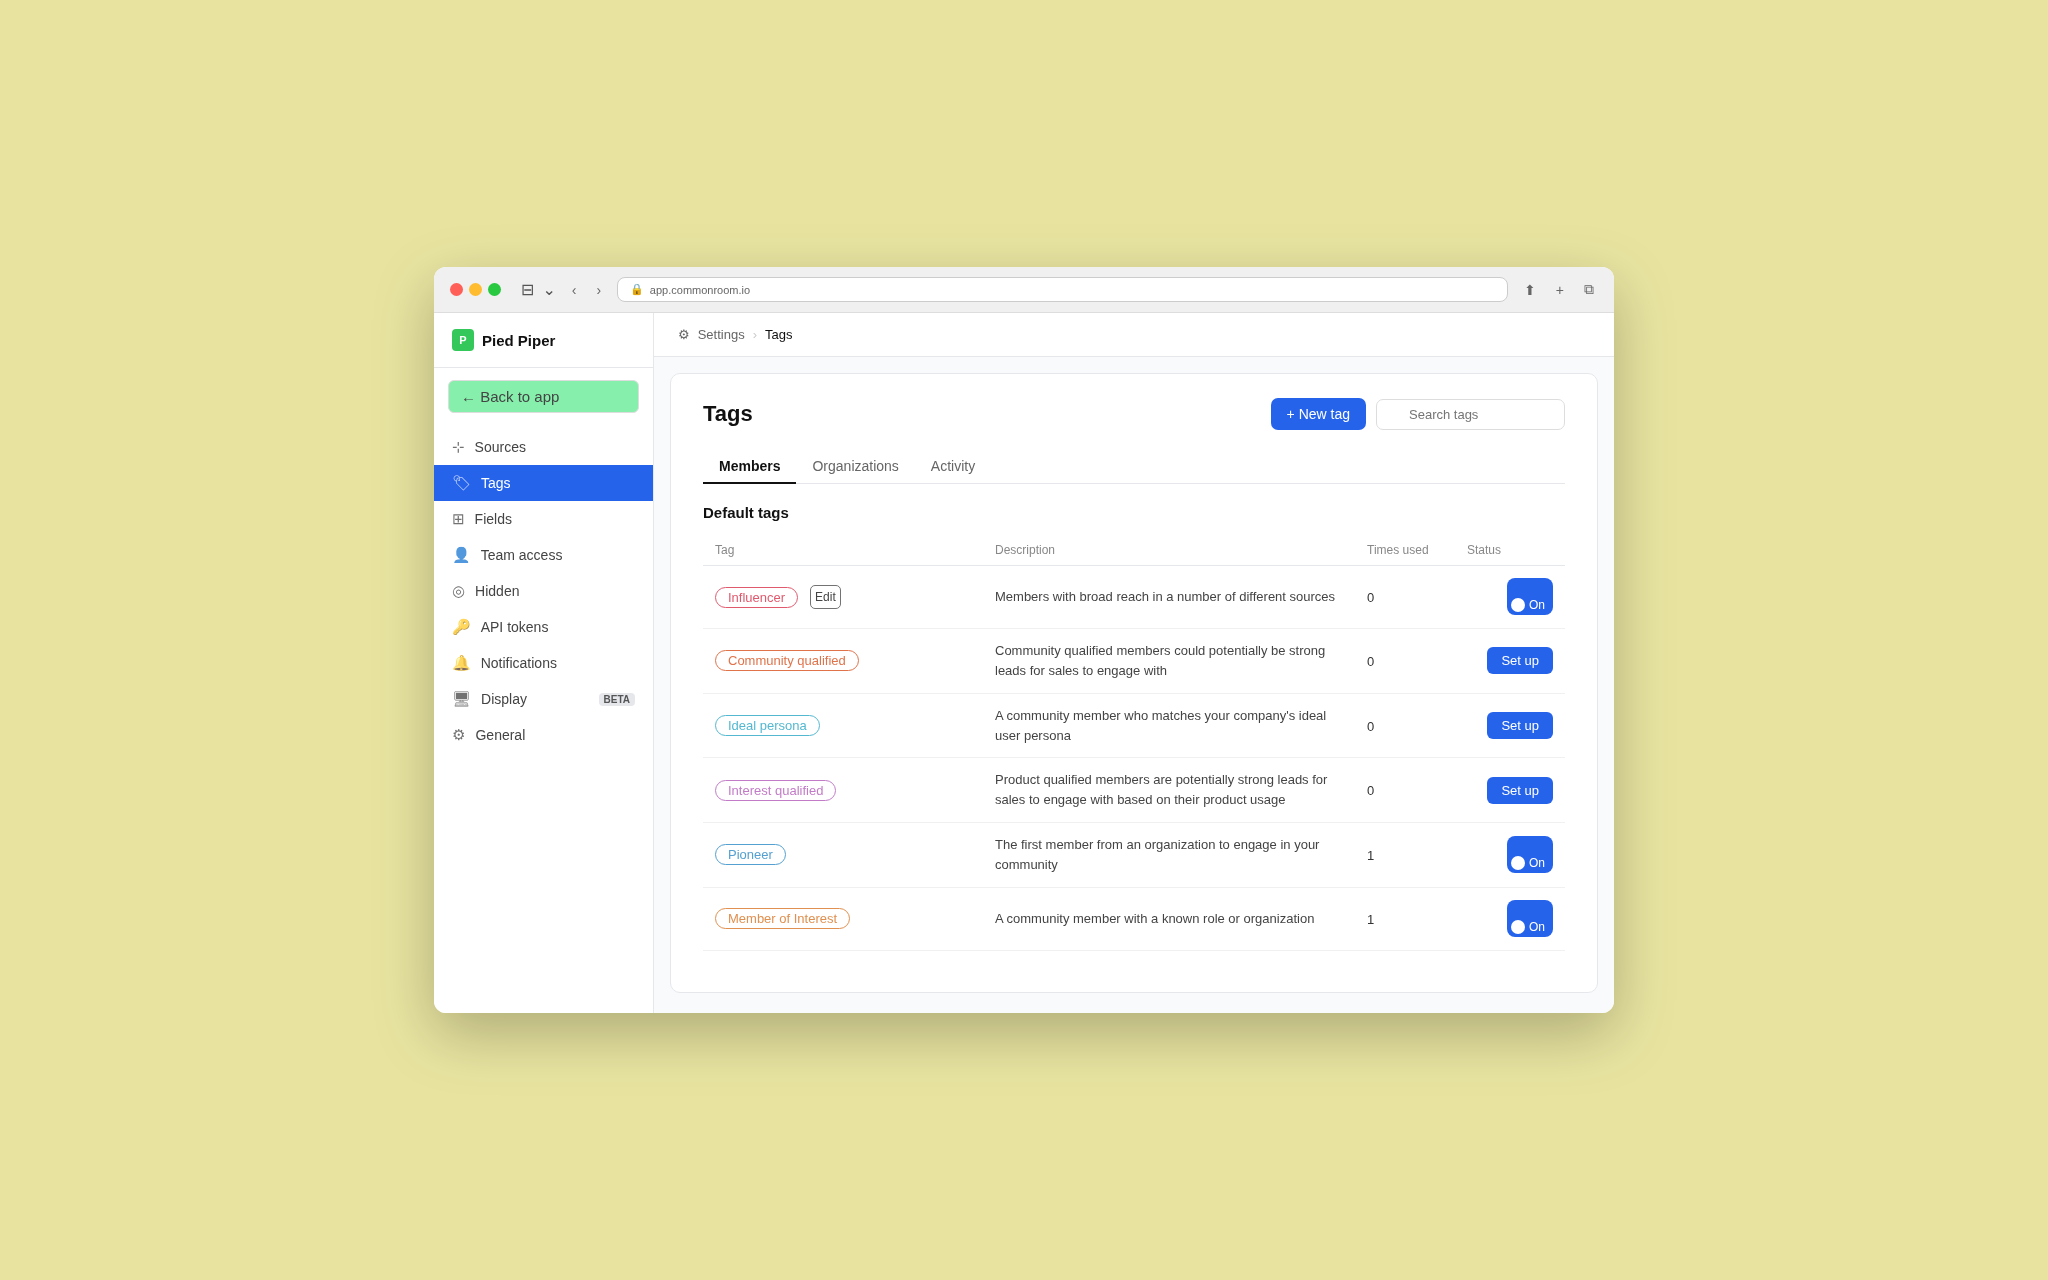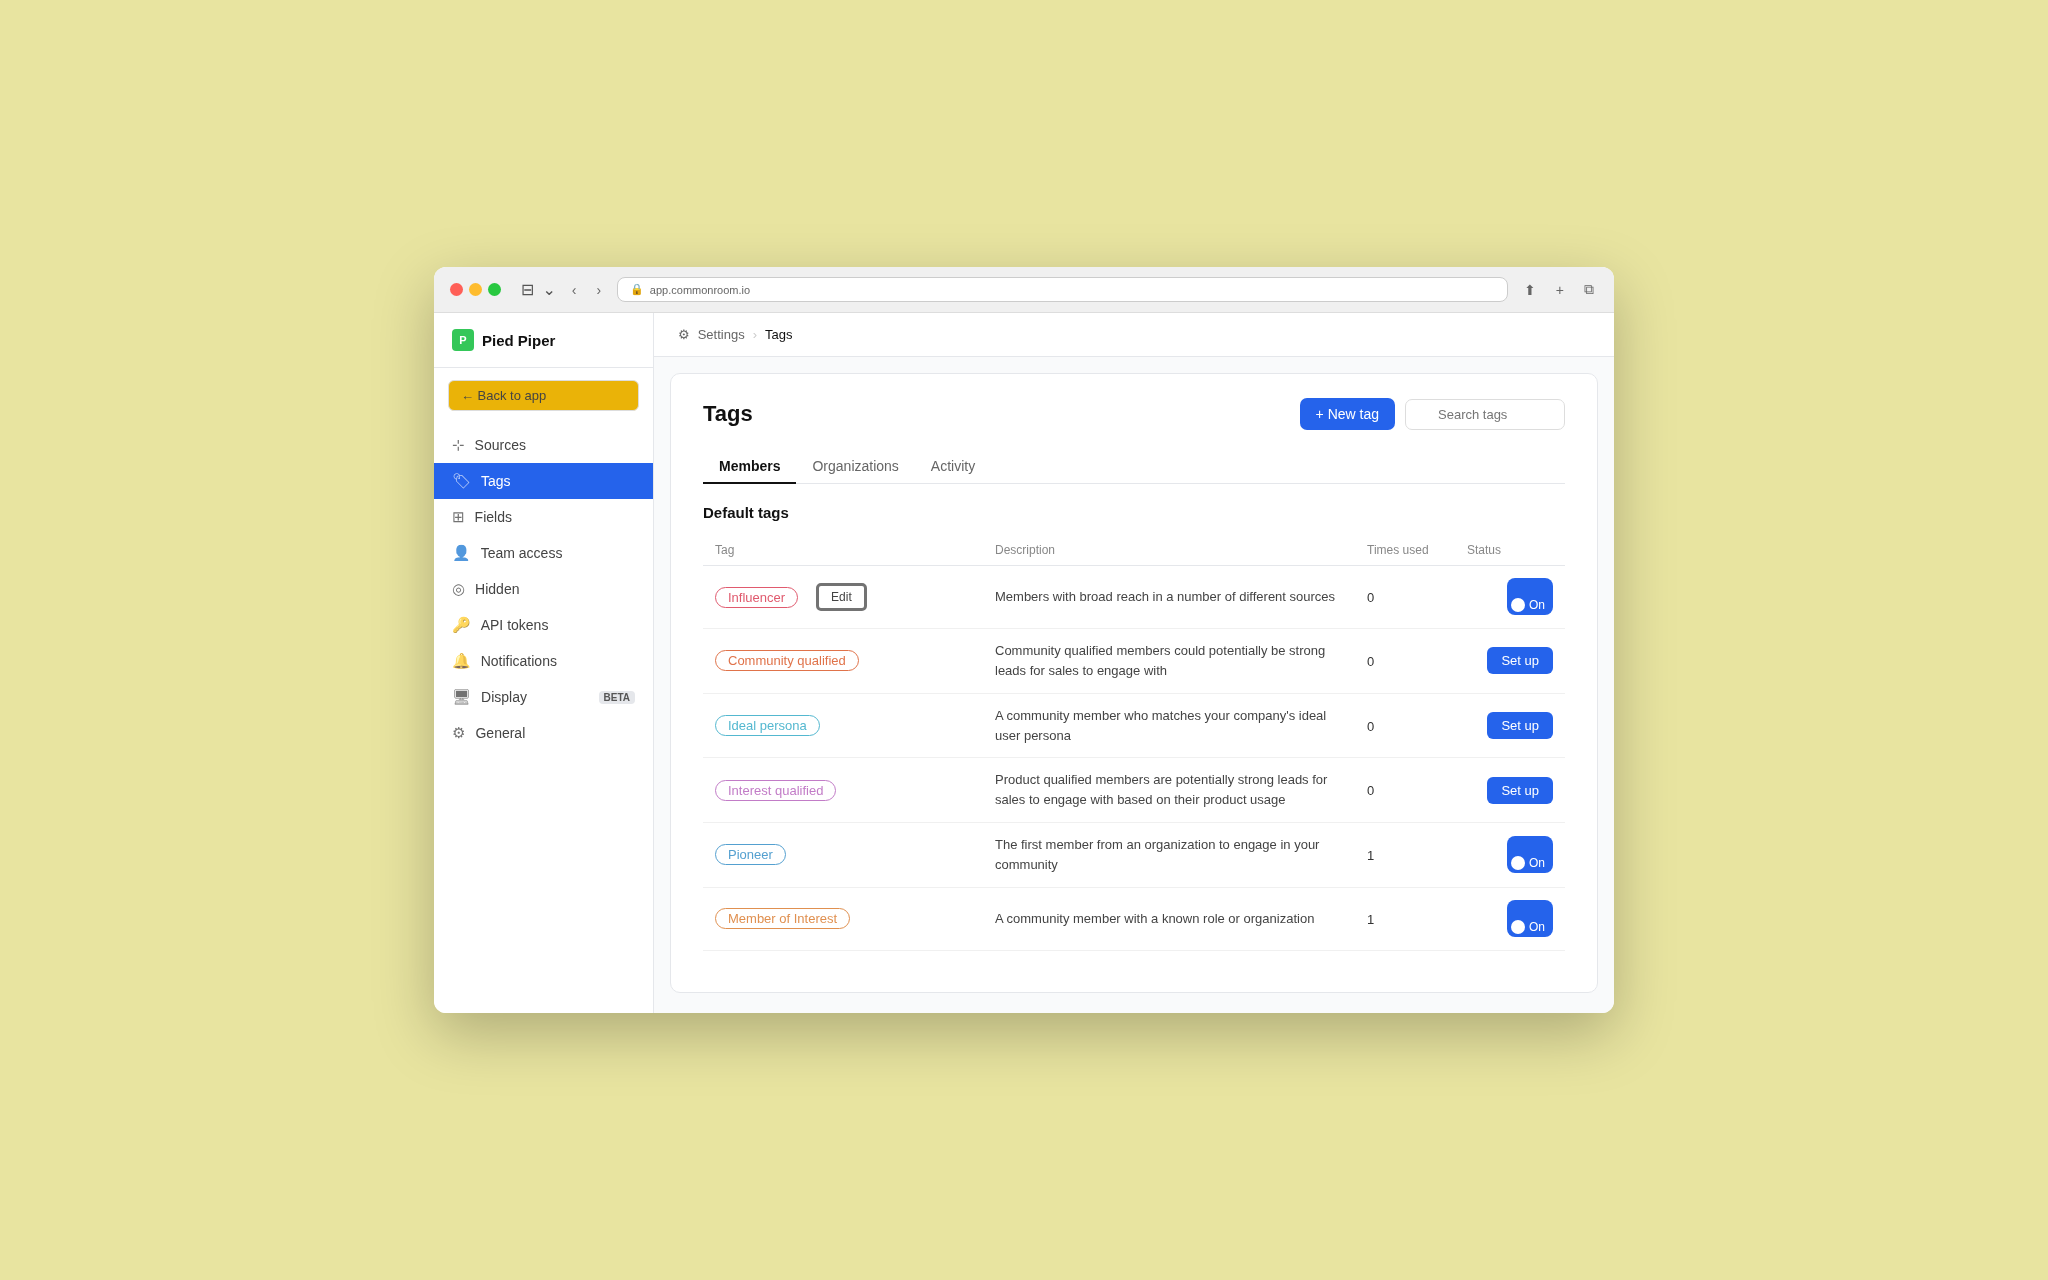--- a/index.html
+++ b/index.html
@@ -74,24 +74,24 @@
       width: 22px; height: 22px; background: #34c759;
       border-radius: 4px; display: flex; align-items: center;
       justify-content: center; color: #fff; font-size: 11px; font-weight: bold;
     }
     .sidebar-brand { font-size: 15px; font-weight: 600; color: #111; text-align: center; }
     .back-btn {
       margin: 12px 14px;
       border: 1px solid #ddd;
       border-radius: 6px;
       padding: 7px 12px;
-      font-size: 13px;
+      font-size: 15px;
       color: #444;
       cursor: pointer;
-      background: #eab308;
+      background: #86efac;
       display: flex;
       align-items: center;
       gap: 6px;
       text-decoration: none;
     }
     .sidebar-nav { padding: 4px 0; flex: 1; }
     .nav-item {
       display: flex;
       align-items: center;
       gap: 10px;
@@ -164,21 +164,21 @@
       align-items: center;
       gap: 5px;
     }
     .search-tags {
       border: 1px solid #ddd;
       border-radius: 7px;
       padding: 7px 12px 7px 32px;
       font-size: 13px;
       color: #333;
       background: #fff;
-      width: 160px;
+      width: 189px;
       position: relative;
     }
     .search-wrapper {
       position: relative;
       display: flex;
       align-items: center;
     }
     .search-icon-abs {
       position: absolute;
       left: 10px;
@@ -239,28 +239,28 @@
       font-size: 13px;
       font-weight: 500;
     }
     .tag-influencer { color: #e05a6e; border-color: #e05a6e; }
     .tag-community { color: #e0734a; border-color: #e0734a; }
     .tag-ideal { color: #54b8d0; border-color: #54b8d0; }
     .tag-product { color: #c27cc7; border-color: #c27cc7; }
     .tag-pioneer { color: #54a0d0; border-color: #54a0d0; }
     .tag-member { color: #e09050; border-color: #e09050; }
     .edit-btn {
-      border: 3px solid #737373;
+      border: 1px solid #737373;
       background: #fff;
       border-radius: 5px;
-      padding: 4px 12px;
+      padding: 4px 4px;
       font-size: 12px;
       cursor: pointer;
       color: #444;
-      margin-left: 10px;
+      margin-left: 4px;
     }
     .tag-cell-inner { display: flex; align-items: center; gap: 8px; }
     .desc-text { font-size: 13px; color: #444; line-height: 1.45; }
     .times-val { font-size: 13px; color: #333; }
     .toggle-on {
       display: inline-flex;
       align-items: center;
       background: #2563eb;
       border-radius: 8px;
       padding: 20px 8px 3px 4px;

